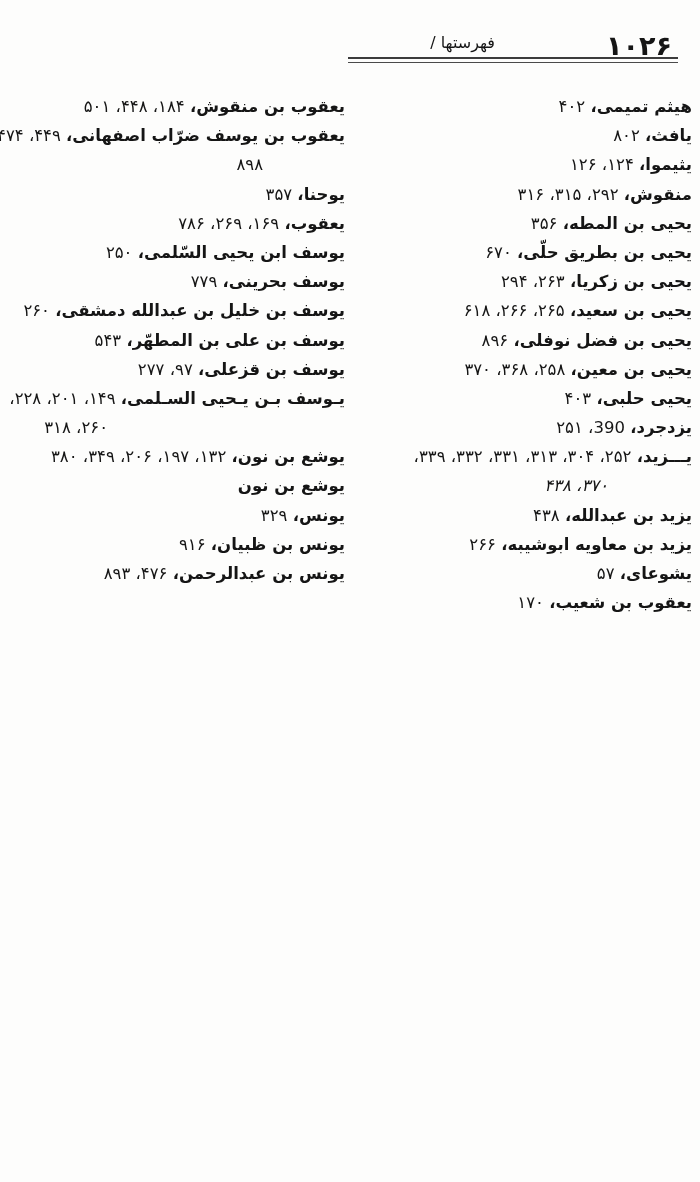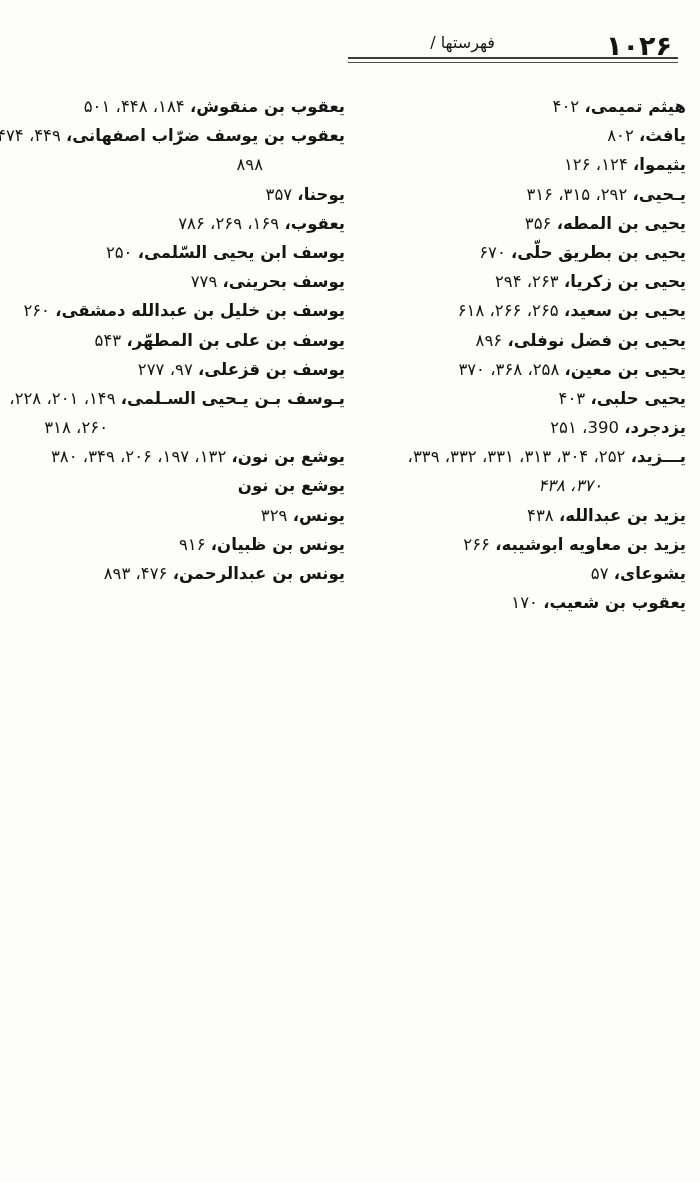--- a/index.html
+++ b/index.html
@@ -24,21 +24,21 @@
     height:3px;
     border-top:2px solid #3c3c3c;
     border-bottom:1px solid #4a4a4a;
   }
   .col{
     position:absolute;top:92px;
     direction:rtl;text-align:right;
     font-size:16.5px;line-height:29.2px;
     white-space:nowrap;
   }
-  .col-right{right:14px;width:322px;}
+  .col-right{right:8px;width:322px;}
   .col-left{right:355px;width:316px;}
   .entry{height:29.2px;text-align:right;}
   .entry-name{font-weight:700;}
   .entry-pages{font-weight:400;}
   .cont-a{padding-right:82px;}
   .cont-b{padding-right:237px;}
   .cont-c{padding-right:84px;font-style:italic;}
 </style>
 </head>
 <body>
@@ -46,21 +46,21 @@
 <div class="page-number">۱۰۲۶</div>
 
 <div class="header-title">فهرستها /</div>
 
 <div class="header-rule"></div>
 
 <div class="col col-right">
     <div class="entry"><span class="entry-name">هيثم تميمى،</span> <span class="entry-pages">۴۰۲</span></div>
     <div class="entry"><span class="entry-name">يافث،</span> <span class="entry-pages">۸۰۲</span></div>
     <div class="entry"><span class="entry-name">يثيموا،</span> <span class="entry-pages">۱۲۴، ۱۲۶</span></div>
-    <div class="entry"><span class="entry-name">يـحيى،</span> <span class="entry-pages">۲۹۲، ۳۱۵، ۳۱۶</span></div>
+    <div class="entry"><span class="entry-name">منقوش،</span> <span class="entry-pages">۲۹۲، ۳۱۵، ۳۱۶</span></div>
     <div class="entry"><span class="entry-name">يحيى بن المطه،</span> <span class="entry-pages">۳۵۶</span></div>
     <div class="entry"><span class="entry-name">يحيى بن بطريق حلّى،</span> <span class="entry-pages">۶۷۰</span></div>
     <div class="entry"><span class="entry-name">يحيى بن زكريا،</span> <span class="entry-pages">۲۶۳، ۲۹۴</span></div>
     <div class="entry"><span class="entry-name">يحيى بن سعيد،</span> <span class="entry-pages">۲۶۵، ۲۶۶، ۶۱۸</span></div>
     <div class="entry"><span class="entry-name">يحيى بن فضل نوفلى،</span> <span class="entry-pages">۸۹۶</span></div>
     <div class="entry"><span class="entry-name">يحيى بن معين،</span> <span class="entry-pages">۲۵۸، ۳۶۸، ۳۷۰</span></div>
     <div class="entry"><span class="entry-name">يحيى حلبى،</span> <span class="entry-pages">۴۰۳</span></div>
     <div class="entry"><span class="entry-name">يزدجرد،</span> <span class="entry-pages">390، ۲۵۱</span></div>
     <div class="entry"><span class="entry-name">يـــزيد،</span> <span class="entry-pages">۲۵۲، ۳۰۴، ۳۱۳، ۳۳۱، ۳۳۲، ۳۳۹،</span></div>
     <div class="entry cont-c"><span class="entry-pages">۳۷۰، ۴۳۸</span></div>

